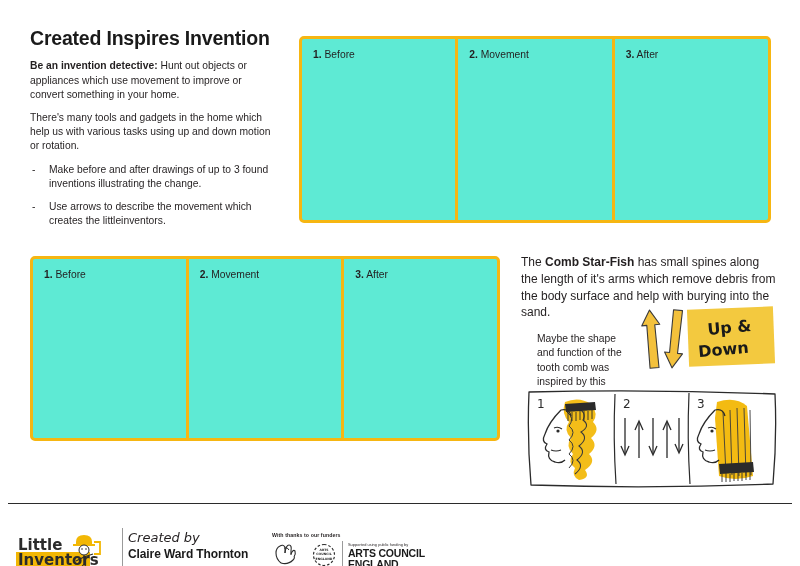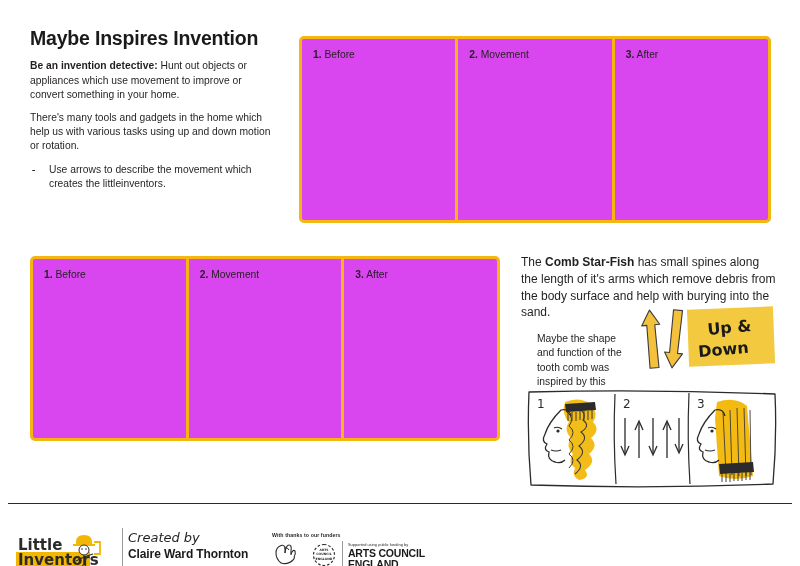--- a/index.html
+++ b/index.html
@@ -33,21 +33,21 @@
   .bullets li .dash{
     position:absolute;left:2px;top:0;
   }
 
   
   .ybox{
     position:absolute;
     border:3px solid #F6B612;
     border-radius:5px;
     box-sizing:border-box;
-    background:#d946ef;
+    background:#5eead4;
     display:flex;
   }
   .ybox .cell{
     flex:1 1 0;
     position:relative;
     border-right:3px solid #F6B612;
     box-sizing:border-box;
   }
   .ybox .cell:last-child{border-right:none;}
   .cell-label{
@@ -126,29 +126,30 @@
   .lottery-caption{
     font-size:3.6px;font-weight:bold;text-align:center;margin-top:1px;letter-spacing:0.1px;
   }
 </style>
 </head>
 <body>
 
 <div class="sheet">
 
   <div class="intro">
-    <h1 class="title">Maybe Inspires Invention</h1>
+    <h1 class="title">Created Inspires Invention</h1>
 
     <p class="para"><b>Be an invention detective:</b><span> Hunt out objects or appliances which use movement to improve or convert something in your home.</span></p>
 
     <p class="para">There's many tools and gadgets in the home which help us with various tasks using up and down motion or rotation.</p>
 
     <ul class="bullets">
       <li>
         <span class="dash">-</span>
+        <span>Make before and after drawings of up to 3 found inventions illustrating the change.</span>
       </li>
       <li>
         <span class="dash">-</span>
         <span>Use arrows to describe the movement which creates the littleinventors.</span>
       </li>
     </ul>
   </div>
 
   <div class="ybox" id="box-top">
     <div class="cell">

